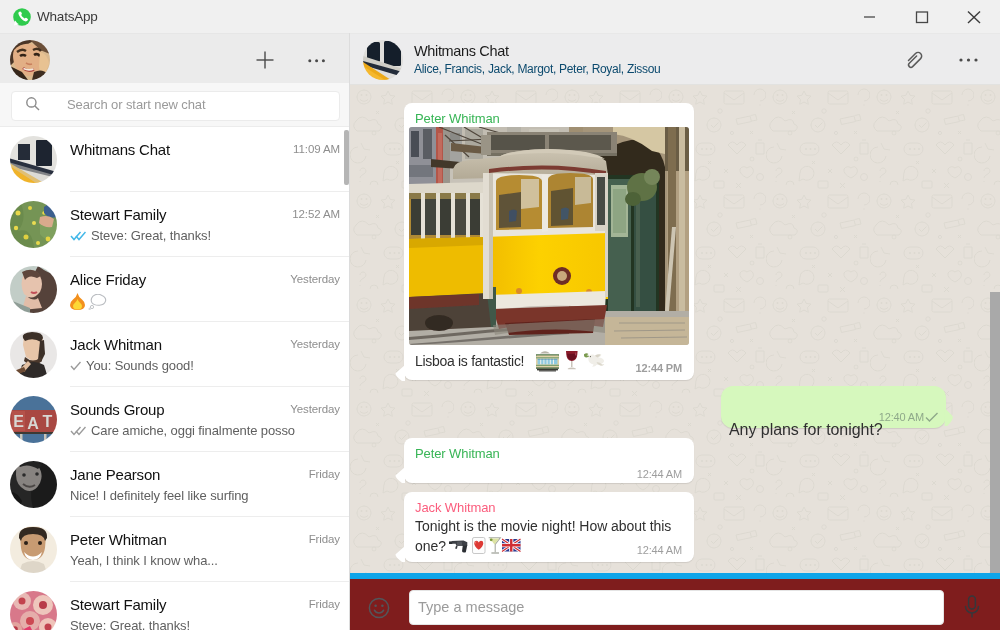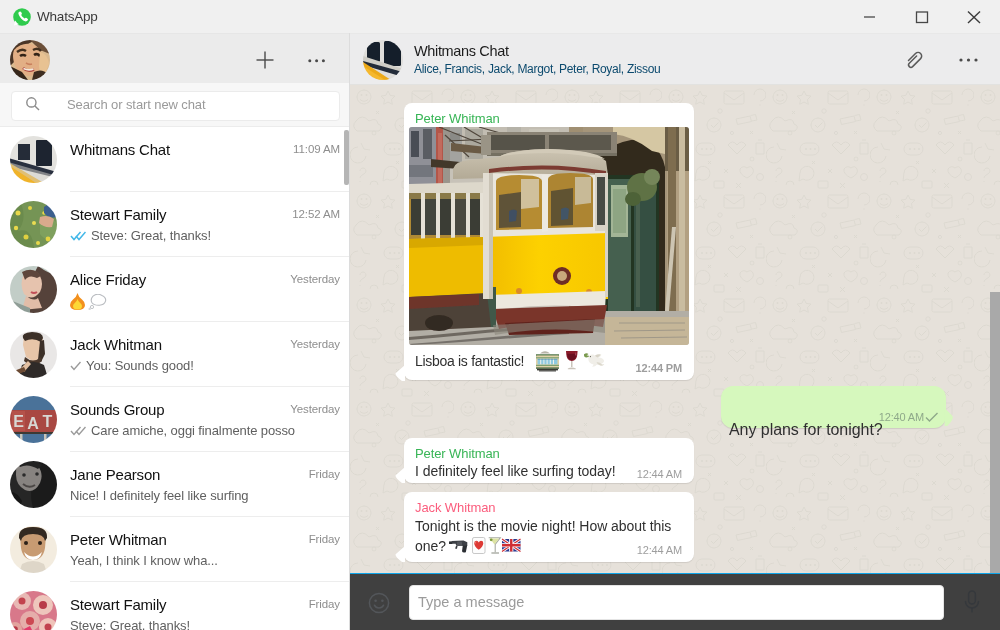--- a/index.html
+++ b/index.html
@@ -24,21 +24,21 @@
 .row .dv { position:absolute; left:70px; bottom:0; width:279px; height:1px; background:#ededed; }
 .av { position:absolute; left:10px; top:9px; width:47px; height:47px; border-radius:50%; overflow:hidden; }
 .av svg { display:block; filter:blur(0.3px); }
 
 
 #chat { position:absolute; left:350px; top:33px; width:650px; height:597px; }
 #ch-header { position:absolute; left:0; top:0; width:650px; height:52px; background:#ececed; border-bottom:1px solid #e2e2e0; border-top:1px solid #e8e8e8; }
 #ch-header .ttl { position:absolute; left:64px; top:9px; font-size:14.5px; color:#1c1c1c; letter-spacing:-0.35px; }
 #ch-header .sub { position:absolute; left:64px; top:28px; font-size:12px; color:#0c4a6e; letter-spacing:-0.3px; }
 #messages { position:absolute; left:0; top:52px; width:650px; height:488px; background:#e6e1da; overflow:hidden; }
-#inputbar { position:absolute; left:0; top:540px; width:650px; height:57px; background:#404040; border-top:1px solid #0ea5e9; }
+#inputbar { position:absolute; left:0; top:540px; width:650px; height:57px; background:#7f1d1d; border-top:6px solid #0ea5e9; }
 #inputbox { position:absolute; left:59px; top:11px; width:535px; height:35px; background:#fff; border:1px solid #e4e4e4; border-radius:4px; }
 #inputbar .ph { position:absolute; left:68px; top:20px; font-size:14.5px; color:#9b9b9b; }
 
 
 .bubble { position:absolute; background:#fff; border-radius:8px; box-shadow:0 1px 1px rgba(0,0,0,0.10); }
 .bubble .bname { position:absolute; left:11px; top:8px; font-size:13px; letter-spacing:-0.1px; }
 .btext { font-size:14px; color:#303030; letter-spacing:-0.05px; }
 .btime { position:absolute; font-size:11px; color:#9e9e9e; letter-spacing:-0.15px; }
 .tail-l { position:absolute; width:10px; height:16px; }
 .tail-r { position:absolute; width:12px; height:18px; }
@@ -539,21 +539,20 @@
         <svg class="abs" style="right:7px; top:26px;" width="14" height="10" viewBox="0 0 14 10">
             <path d="M1 5.5 L4.5 9 L12.5 1" fill="none" stroke="#8fa98a" stroke-width="1.4"></path>
           </svg>
       </div>
       <svg class="tail-r" style="left:594px; top:323px;" width="12" height="20" viewBox="0 0 12 20">
           <path d="M0 0 L0 20 L3 20 Q12 11 8 8 Z" fill="#d6f8bd"></path>
         </svg>
 
       <div class="bubble" style="left:54px; top:353px; width:290px; height:45px;">
         <div class="bname" style="color:#38b556;">Peter Whitman</div>
-        <div class="btext abs" style="left:11px; top:25px;">I definitely feel like surfing today!</div>
         <div class="btime" style="right:12px; top:30px;">12:44 AM</div>
       </div>
       <svg class="tail-l" style="left:45px; top:382px;" width="10" height="16" viewBox="0 0 10 16">
           <path d="M10 0 L10 16 L7 16 Q-2 9 1.5 7.5 Z" fill="#fff"></path>
         </svg>
 
       <div class="bubble" style="left:54px; top:407px; width:290px; height:70px;">
         <div class="bname" style="color:#fb5d7d;">Jack Whitman</div>
         <div class="btext abs" style="left:11px; top:26px;">Tonight is the movie night! How about this</div>
         <div class="btext abs" style="left:11px; top:46px;text-align:right;">one?</div>

